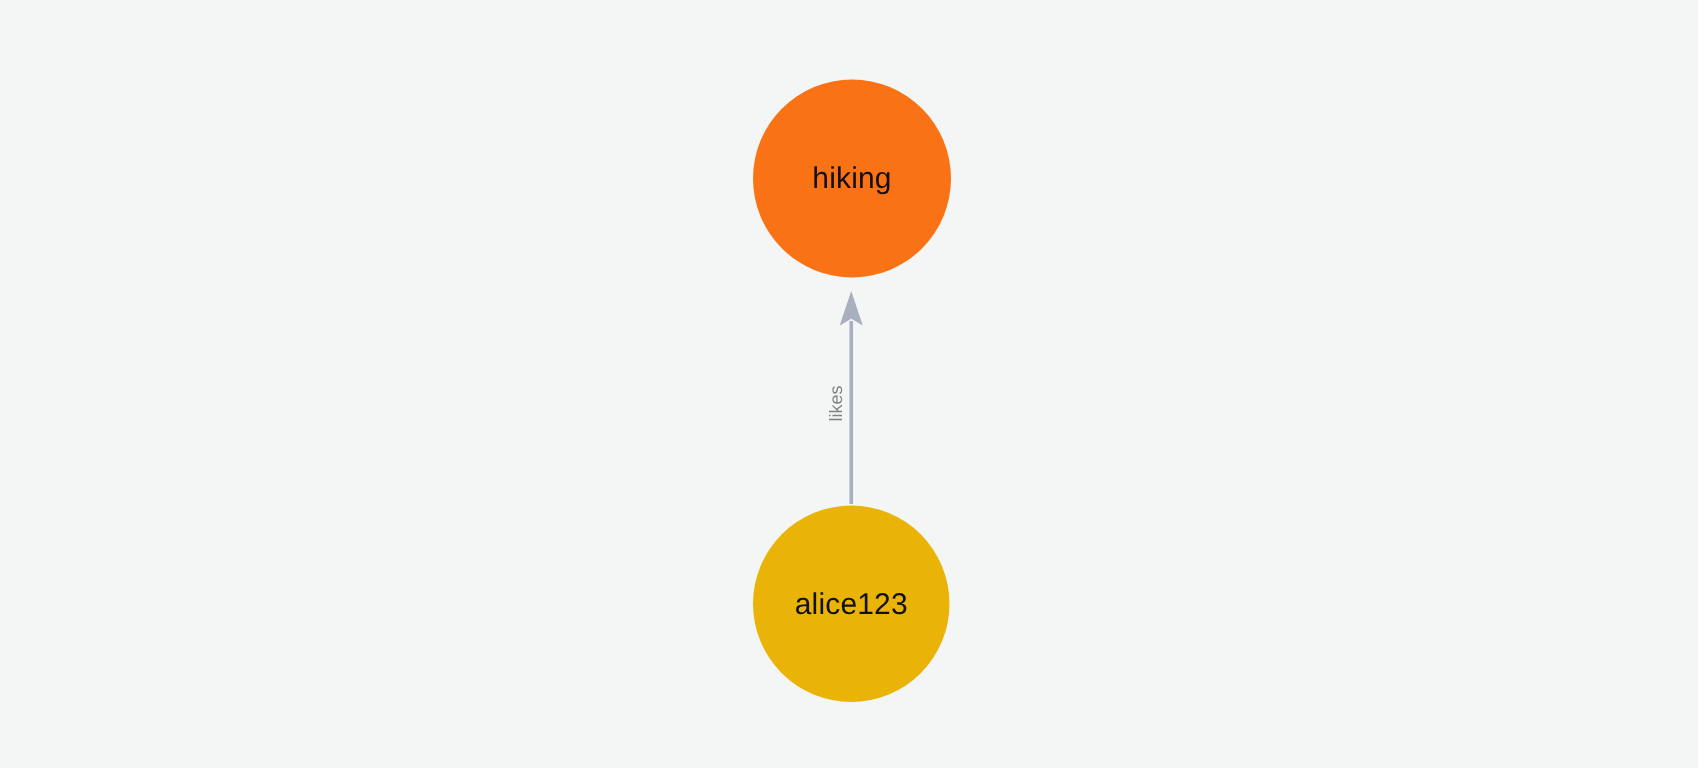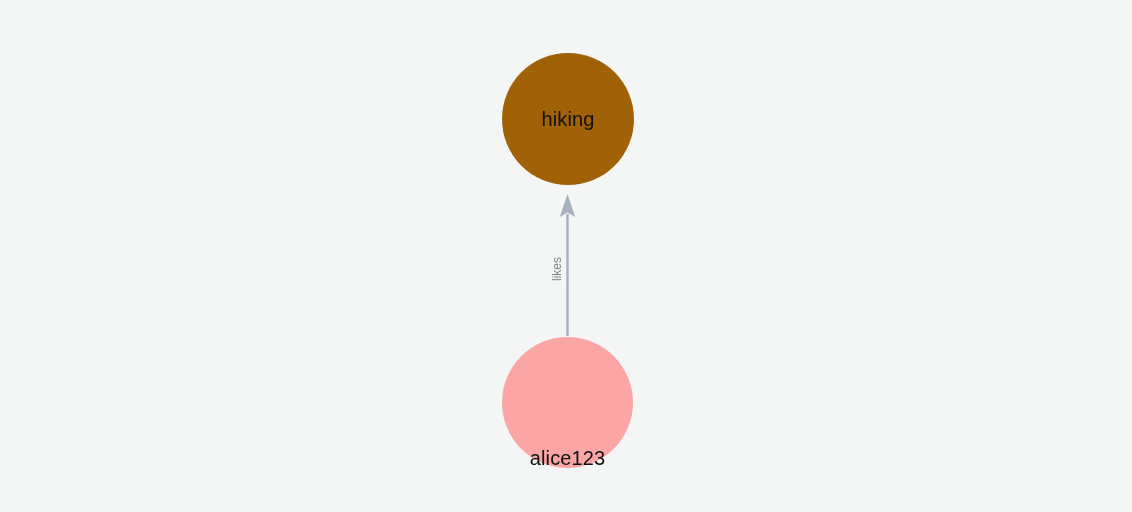--- a/index.html
+++ b/index.html
@@ -42,29 +42,28 @@
     line-height: 1;
     letter-spacing: 0.1px;
     white-space: nowrap;
     user-select: none;
   }
   #node-hiking {
     left: 502px;
     top: 53px;
     width: 132px;
     height: 132px;
-    background: #a16207;
+    background: #f97316;
   }
   #node-alice123 {
     left: 502px;
     top: 337px;
     width: 131px;
     height: 131px;
-    background: #fca5a5;
-    align-items: flex-end;
+    background: #eab308;
   }
   .edge-label {
     position: absolute;
     color: #828282;
     font-family: "Liberation Sans", sans-serif;
     font-size: 12px;
     line-height: 1;
     white-space: nowrap;
     transform-origin: left top;
     transform: rotate(-90deg);

